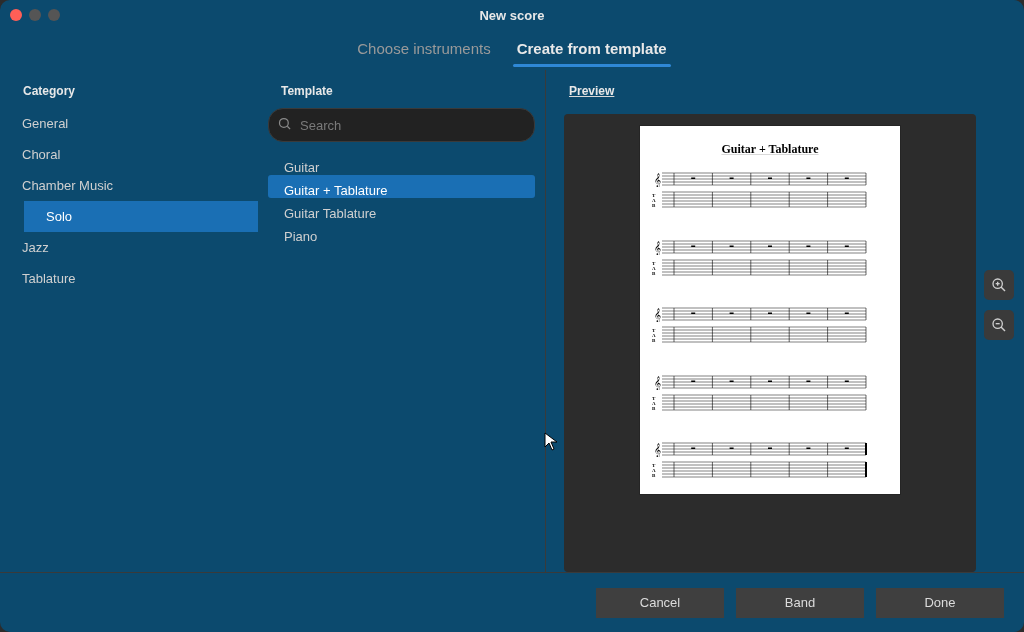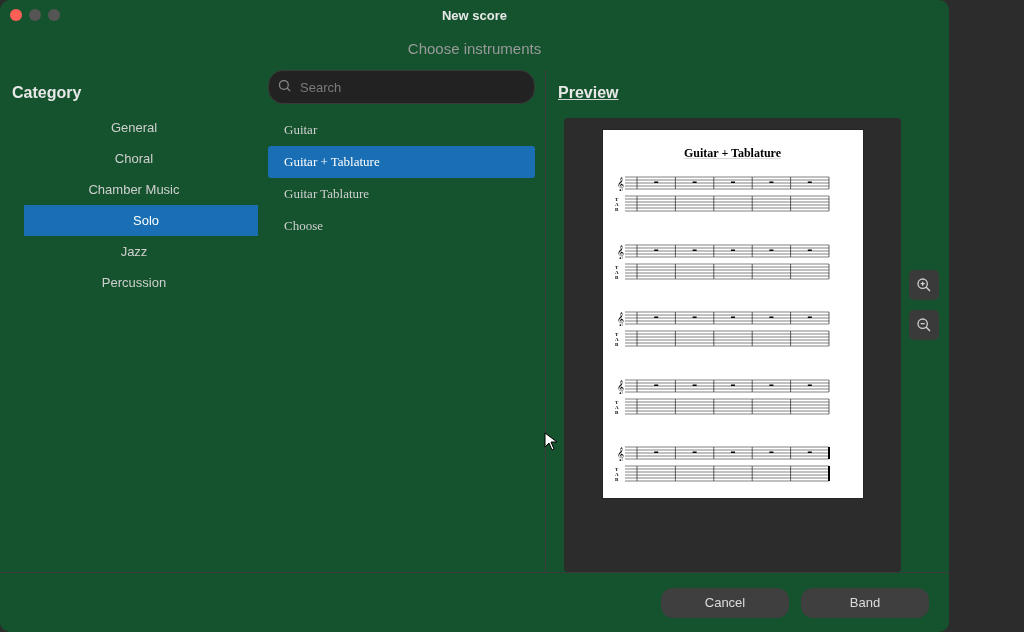--- a/index.html
+++ b/index.html
@@ -1,122 +1,124 @@
 <!DOCTYPE html>
 <html><head>
 <meta charset="utf-8">
 <style>
   * { box-sizing: border-box; margin: 0; padding: 0; }
   html, body { width: 1024px; height: 632px; overflow: hidden; font-family: -apple-system, "Helvetica Neue", Arial, sans-serif; }
   body { background:#2c2c2c; color:#d9d9d9; font-size:13px; }
 
-  .window { width:949px; height:632px; background:#14532d; border-radius:10px; position:relative; display:flex; flex-direction:column; }
+  .window { width:1024px; height:632px; background:#0c4a6e; border-radius:10px; position:relative; display:flex; flex-direction:column; }
 
   
   .titlebar { height:30px; display:flex; align-items:center; position:relative; flex:0 0 auto; }
   .traffic { display:flex; gap:7px; margin-left:10px; }
   .tl { width:12px; height:12px; border-radius:50%; }
   .tl.red { background:#ff5f57; }
   .tl.grey1 { background:#555; }
   .tl.grey2 { background:#555; }
   .title { position:absolute; left:0; right:0; text-align:center; color:#e8e8e8; font-size:13px; font-weight:600; pointer-events:none; }
 
   
   .tabs { height:40px; display:flex; justify-content:center; align-items:center; gap:22px; flex:0 0 auto; }
   .tab { font-size:15px; color:#9a9a9a; padding:6px 2px 10px 2px; cursor:pointer; position:relative; }
   .tab.active { color:#e9e9e9; font-weight:600; }
   .tab.active::after { content:""; position:absolute; left:-2px; right:-2px; bottom:0; height:2.5px; background:#2f88d6; border-radius:2px; }
 
   
   .main { flex:1 1 auto; display:flex; min-height:0; }
 
   .col { display:flex; flex-direction:column; }
-  .col-head { font-size:16px; font-weight:600; color:#e8e8e8; padding:14px 12px 10px 12px; }
+  .col-head { font-size:12px; font-weight:600; color:#e8e8e8; padding:14px 12px 10px 12px;margin-left:11px; }
 
   .col.category { width:258px; flex:0 0 auto; }
   .cat-list { display:flex; flex-direction:column; }
-  .cat-item { padding:8px 12px 8px 22px; font-size:13px; color:#d0d0d0; cursor:pointer;text-align:center; }
+  .cat-item { padding:8px 12px 8px 22px; font-size:13px; color:#d0d0d0; cursor:pointer; }
   .cat-item.selected { background:#1a6fb4; color:#fff;margin-left:24px; }
 
   .col.template { width:288px; flex:0 0 auto; border-right:1px solid #3a3a3a; position:relative; }
   .search-wrap { margin:0 10px 10px 10px; background:#222; border:1px solid #3a3a3a; border-radius:15px; height:34px; display:flex; align-items:center; padding:6px 8px; gap:8px; }
   .search-wrap svg { width:15px; height:15px; stroke:#8a8a8a; fill:none; stroke-width:2; }
   .search-input { flex:1; background:transparent; border:none; outline:none; color:#ddd; font-size:13px; }
   .search-input::placeholder { color:#7a7a7a; }
   .tpl-list { display:flex; flex-direction:column; }
-  .tpl-item { padding:8px 12px 8px 16px; font-size:13px; color:#d0d0d0; cursor:pointer; border-radius:3px; margin:0 10px;font-family:Liberation Serif, serif; }
+  .tpl-item { padding:8px 12px 0 16px; font-size:13px; color:#d0d0d0; cursor:pointer; border-radius:3px; margin:0 10px; }
   .tpl-item.selected { background:#1a6fb4; color:#fff; }
 
   .col.preview { flex:1 1 auto; position:relative; display:flex; flex-direction:column;text-decoration:underline; }
   .preview-stage { flex:1; position:relative; margin:6px 48px 0 18px; background:#2c2c2c; border-radius:4px; display:flex; align-items:flex-start; justify-content:center; }
   .sheet { width:260px; height:368px; background:#fff; color:#000; margin-top:12px; box-shadow:0 0 0 1px rgba(0,0,0,0.15); padding:16px 12px 14px 12px; display:flex; flex-direction:column; }
   .sheet-title { text-align:center; font-family: Georgia, "Times New Roman", serif; font-weight:700; font-size:12px; margin-bottom:14px; }
   .systems { flex:1; display:flex; flex-direction:column; justify-content:space-between; }
   .system { display:flex; flex-direction:column; gap:3px; }
   .staff, .tab { position:relative; }
   .staff svg, .tabstaff svg { display:block; }
 
   .zoom-col { position:absolute; right:10px; top:200px; display:flex; flex-direction:column; gap:10px; }
   .zoom-btn { width:30px; height:30px; background:#3a3a3a; border-radius:5px; display:flex; align-items:center; justify-content:center; cursor:pointer; }
   .zoom-btn svg { width:16px; height:16px; stroke:#cfcfcf; fill:none; stroke-width:2; }
 
   
   .footer { height:60px; flex:0 0 auto; display:flex; justify-content:flex-end; align-items:center; gap:12px; padding:0 20px 0 0; border-top:1px solid #3a3a3a; }
-  .btn { width:128px; height:30px; background:#3f3f3f; color:#dcdcdc; border:none; border-radius:12px; font-size:13px; cursor:pointer; }
+  .btn { width:128px; height:30px; background:#3f3f3f; color:#dcdcdc; border:none; border-radius:0; font-size:13px; cursor:pointer; }
 
   .cursor { position:absolute; left:544px; top:432px; pointer-events:none; }
   .cursor svg { width:16px; height:20px; }
 </style>
 </head>
 <body>
 
 <div class="window">
 
   <div class="titlebar">
     <div class="traffic">
       <div class="tl red"></div>
       <div class="tl grey1"></div>
       <div class="tl grey2"></div>
     </div>
     <div class="title">New score</div>
   </div>
 
   <div class="tabs">
     <div class="tab">Choose instruments</div>
+    <div class="tab active">Create from template</div>
   </div>
 
   <div class="main">
 
     <div class="col category">
       <div class="col-head">Category</div>
       <div class="cat-list" id="cat-list">
           <div class="cat-item">General</div>
           <div class="cat-item">Choral</div>
           <div class="cat-item">Chamber Music</div>
           <div class="cat-item selected">Solo</div>
           <div class="cat-item">Jazz</div>
-          <div class="cat-item">Percussion</div>
+          <div class="cat-item">Tablature</div>
         </div>
     </div>
 
     <div class="col template">
+      <div class="col-head">Template</div>
       <div class="search-wrap">
         <span>
           <svg viewBox="0 0 24 24">
               <circle cx="11" cy="11" r="7"></circle>
               <line x1="16.5" y1="16.5" x2="21" y2="21"></line>
             </svg>
         </span>
         <input class="search-input" placeholder="Search" style="">
       </div>
       <div class="tpl-list" id="tpl-list">
           <div class="tpl-item">Guitar</div>
           <div class="tpl-item selected">Guitar + Tablature</div>
           <div class="tpl-item">Guitar Tablature</div>
-          <div class="tpl-item">Choose</div>
+          <div class="tpl-item">Piano</div>
         </div>
     </div>
 
     <div class="col preview">
       <div class="col-head">Preview</div>
       <div class="preview-stage">
         <div class="sheet">
           <div class="sheet-title">Guitar + Tablature</div>
           <div class="systems" id="systems">
               <div class="system">
@@ -350,20 +352,21 @@
             </svg>
         </div>
       </div>
     </div>
 
   </div>
 
   <div class="footer">
     <button class="btn">Cancel</button>
     <button class="btn">Band</button>
+    <button class="btn">Done</button>
   </div>
 
   <div class="cursor">
     <svg viewBox="0 0 16 20">
         <path d="M1 1 L1 15 L5 11 L8 18 L10 17 L7 10 L13 10 Z" fill="#fff" stroke="#000" stroke-width="1"></path>
       </svg>
   </div>
 </div>
 
 </body></html>

